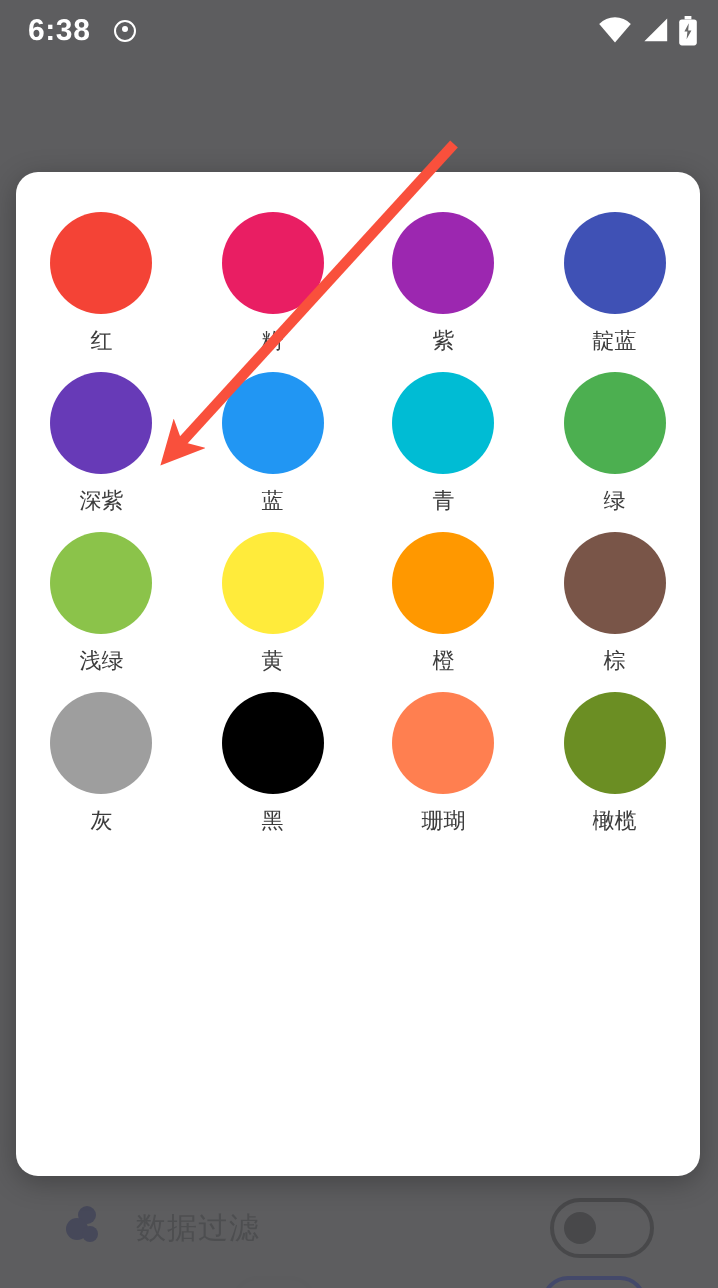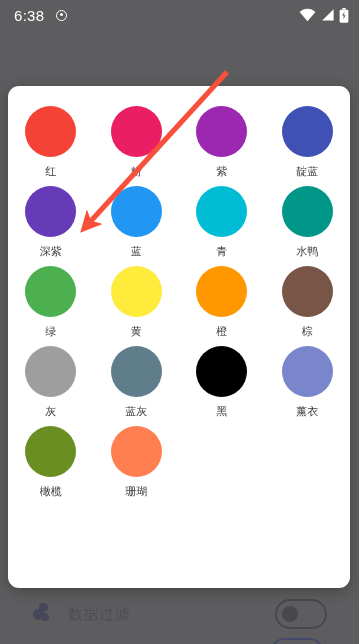--- a/index.html
+++ b/index.html
@@ -57,21 +57,21 @@
     background:rgba(92,92,92,.55);
   }
 
   
   #status-bar {
     position:absolute; left:0; top:0; width:359px; height:30px;
     display:flex; align-items:center; padding:0 10px 0 14px;
     color:#ffffff; z-index:40;
   }
   #status-time {
-    font-size:15px; font-weight:normal; letter-spacing:.3px; color:#fff;
+    font-size:15px; font-weight:bold; letter-spacing:.3px; color:#fff;
   }
   #status-alarm-icon {
     width:11px; height:11px; border-radius:50%;
     border:1.5px solid #ffffff; margin-left:12px; position:relative;
   }
   #status-alarm-icon::after {
     content:""; position:absolute; left:2.5px; top:2.5px;
     width:3px; height:3px; border-radius:50%; background:#fff;
   }
   #status-right {
@@ -174,62 +174,54 @@
       </div>
       <div class="color-cell">
         <div class="swatch" style="background: rgb(33, 150, 243);"></div>
         <div class="swatch-label">蓝</div>
       </div>
       <div class="color-cell">
         <div class="swatch" style="background: rgb(0, 188, 212);"></div>
         <div class="swatch-label">青</div>
       </div>
       <div class="color-cell">
-        <div class="swatch" style="background: rgb(0, 150, 136);"></div>
-        <div class="swatch-label">水鸭</div>
-      </div>
-      <div class="color-cell">
         <div class="swatch" style="background: rgb(76, 175, 80);"></div>
         <div class="swatch-label">绿</div>
       </div>
       <div class="color-cell">
+        <div class="swatch" style="background: rgb(139, 195, 74);"></div>
+        <div class="swatch-label">浅绿</div>
+      </div>
+      <div class="color-cell">
         <div class="swatch" style="background: rgb(255, 235, 59);"></div>
         <div class="swatch-label">黄</div>
       </div>
       <div class="color-cell">
         <div class="swatch" style="background: rgb(255, 152, 0);"></div>
         <div class="swatch-label">橙</div>
       </div>
       <div class="color-cell">
         <div class="swatch" style="background: rgb(121, 85, 72);"></div>
         <div class="swatch-label">棕</div>
       </div>
       <div class="color-cell">
         <div class="swatch" style="background: rgb(158, 158, 158);"></div>
         <div class="swatch-label">灰</div>
       </div>
       <div class="color-cell">
-        <div class="swatch" style="background: rgb(96, 125, 139);"></div>
-        <div class="swatch-label">蓝灰</div>
-      </div>
-      <div class="color-cell">
         <div class="swatch" style="background: rgb(0, 0, 0);"></div>
         <div class="swatch-label">黑</div>
       </div>
       <div class="color-cell">
-        <div class="swatch" style="background: rgb(121, 134, 203);"></div>
-        <div class="swatch-label">薰衣</div>
+        <div class="swatch" style="background: rgb(255, 127, 80);"></div>
+        <div class="swatch-label">珊瑚</div>
       </div>
       <div class="color-cell">
         <div class="swatch" style="background: rgb(107, 142, 35);"></div>
         <div class="swatch-label">橄榄</div>
-      </div>
-      <div class="color-cell">
-        <div class="swatch" style="background: rgb(255, 127, 80);"></div>
-        <div class="swatch-label">珊瑚</div>
       </div>
     </div>
 </div>
 
 <svg id="annotation-arrow">
   <defs>
     <marker id="arrowhead" markerWidth="4.2" markerHeight="4.2" refX="1.4" refY="2.1" orient="auto">
       <path d="M0,0 L4.2,2.1 L0,4.2 L1.1,2.1 Z" fill="#F9503C"></path>
     </marker>
   </defs>

